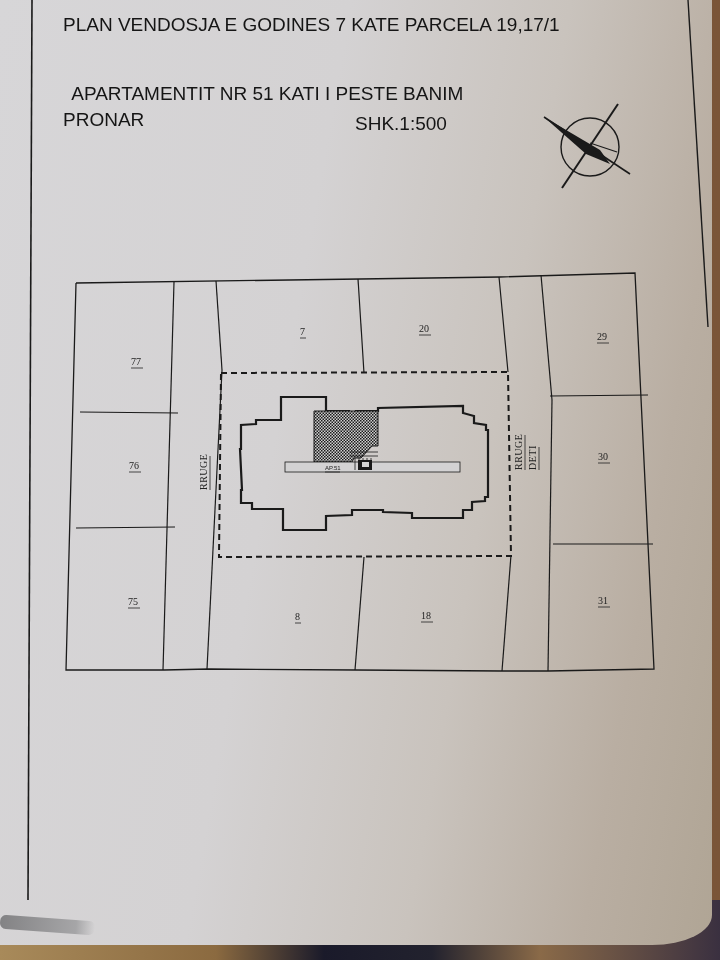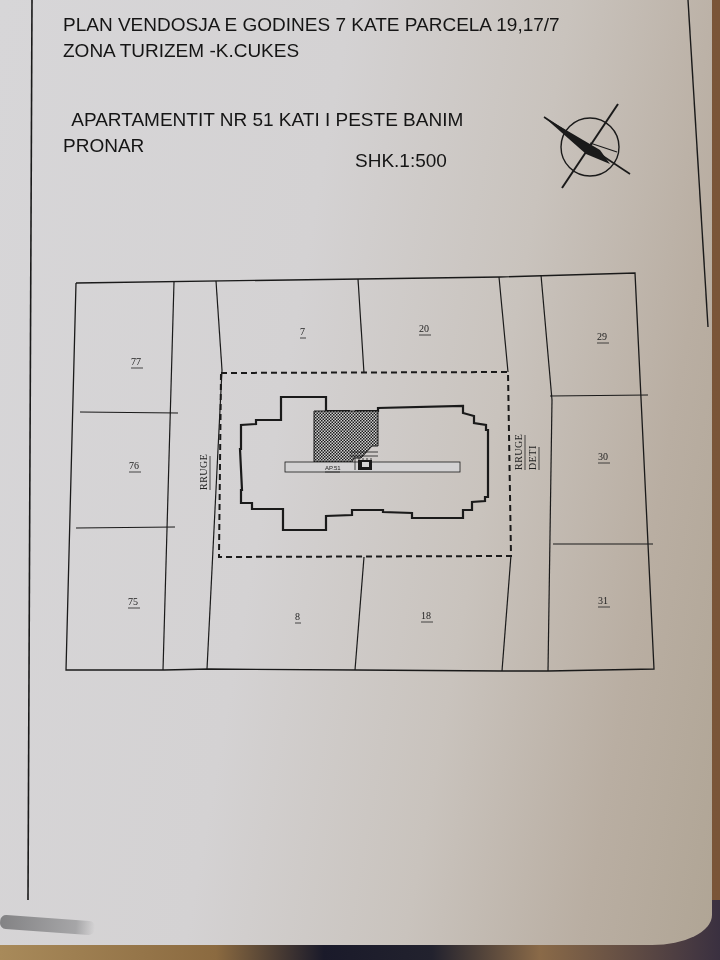--- a/index.html
+++ b/index.html
@@ -23,35 +23,34 @@
     transform: rotate(4deg); opacity: .8; border-radius: 6px;
   }
   .title-block {
     position: absolute; left: 63px; top: 12px; width: 620px;
     color: #151515; font-size: 19px; line-height: 26px;
   }
   .title-line { display: block; white-space: pre; }
   .title-line.indent { padding-left: 4px; margin-top: 43px; }
   .row4 { position: relative; height: 26px; }
   .row4 .owner { position: absolute; left: 0; top: 0; }
-  .row4 .scale { position: absolute; left: 292px; top: 15px; }
+  .row4 .scale { position: absolute; left: 292px; top: 4px; }
   svg.plan { position: absolute; left: 0; top: 0; }
   .lbl { font-family: "Liberation Serif", serif; font-size: 10px; fill: #222; }
   .road { font-family: "Liberation Serif", serif; font-size: 10px; fill: #222; letter-spacing: .5px; }
 </style>
 </head>
 <body>
 
 <div class="floor"></div>
 <div class="paper"></div>
 <div class="smudge"></div>
 
 <div class="title-block">
-  <span class="title-line">PLAN VENDOSJA E GODINES 7 KATE PARCELA 19,17/7</span>
-  <span class="title-line">ZONA TURIZEM -K.CUKES</span>
+  <span class="title-line">PLAN VENDOSJA E GODINES 7 KATE PARCELA 19,17/1</span>
   <span class="title-line indent"> APARTAMENTIT NR 51 KATI I PESTE BANIM</span>
   <div class="row4">
     <span class="owner">PRONAR</span>
     <span class="scale">SHK.1:500</span>
   </div>
 </div>
 
 <svg class="plan" width="720" height="960" viewBox="0 0 720 960">
   <defs>
     <pattern id="hatch" width="3" height="3" patternUnits="userSpaceOnUse">

